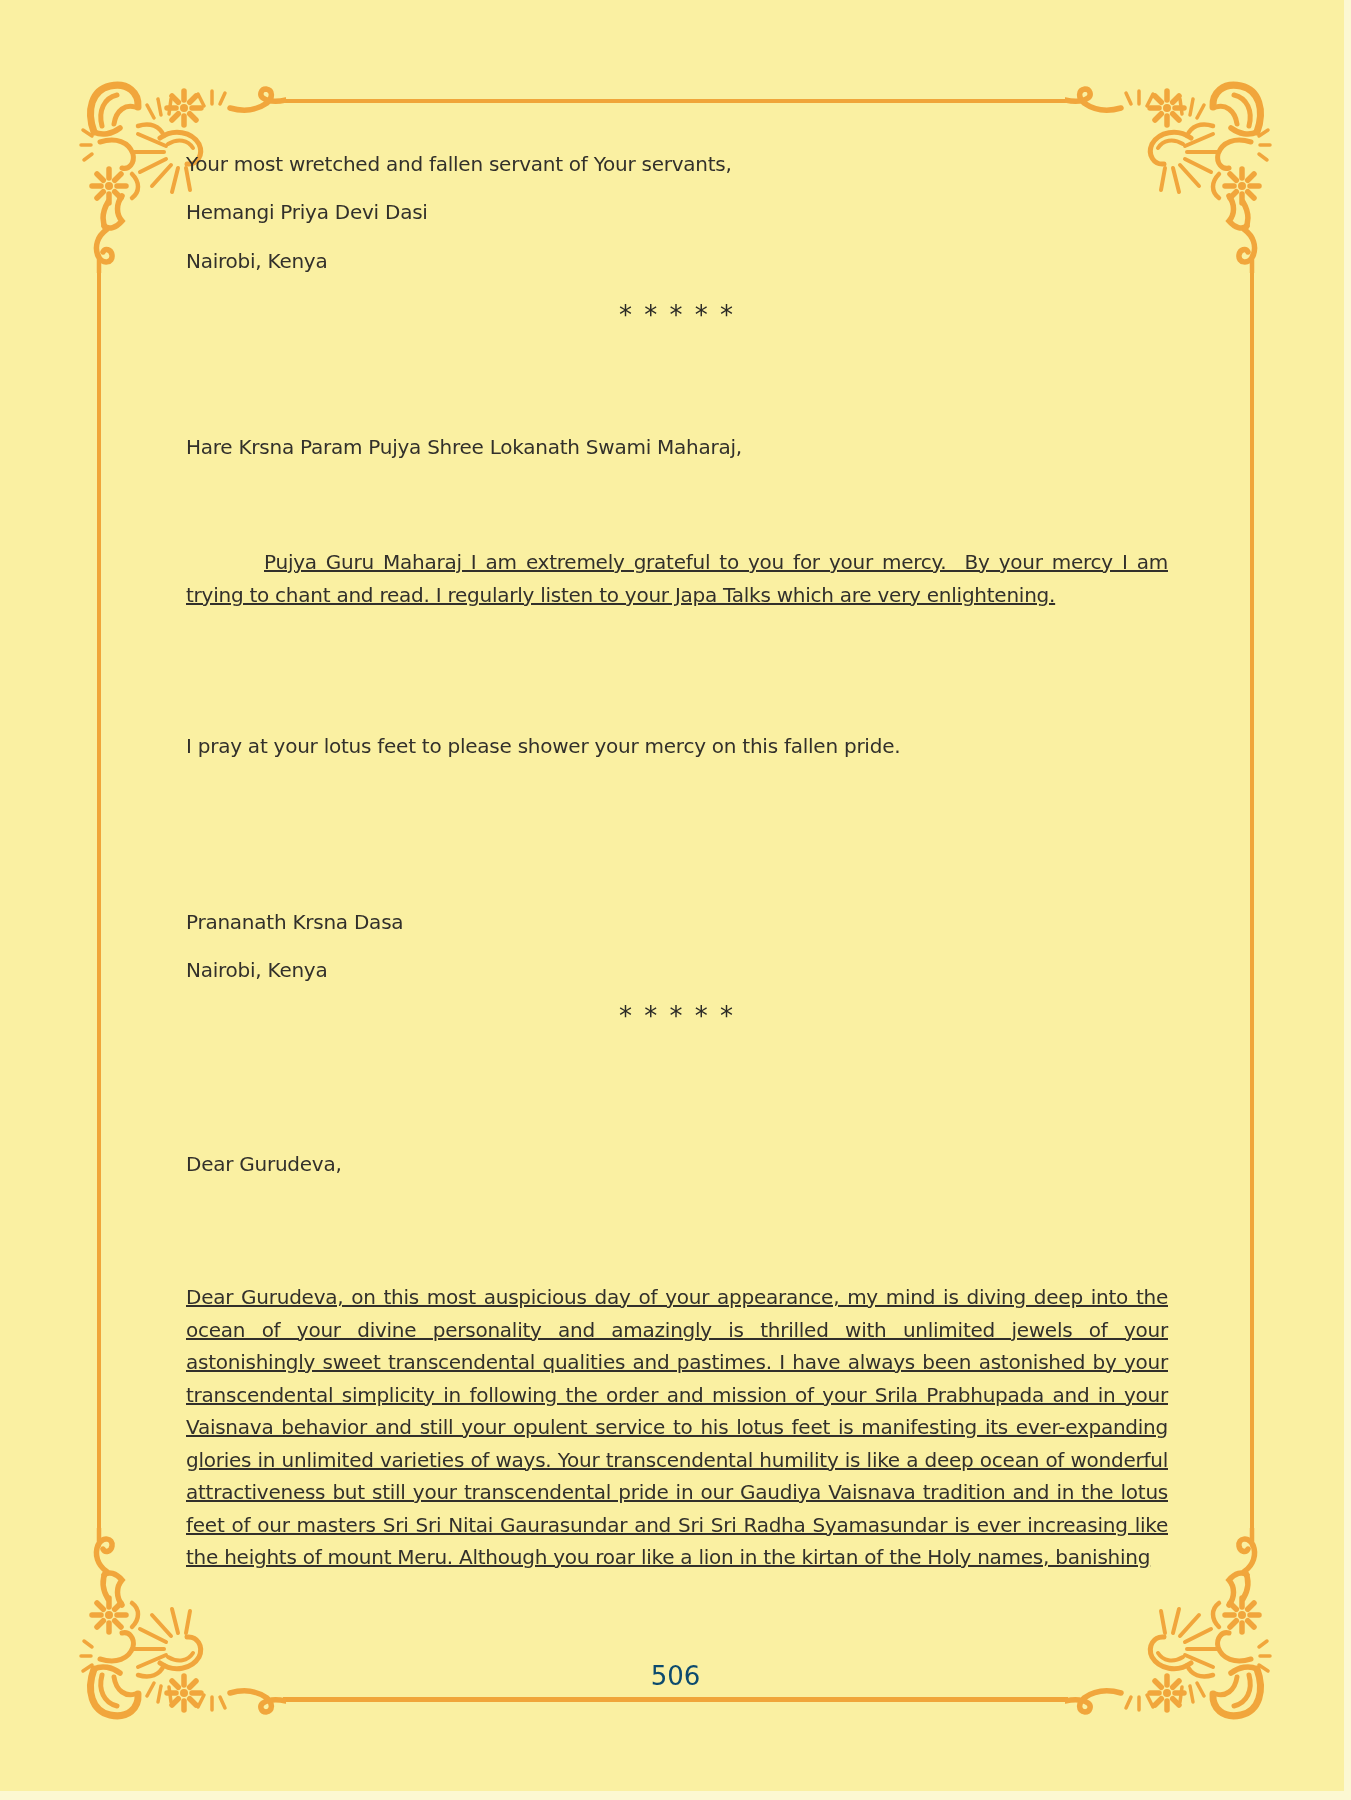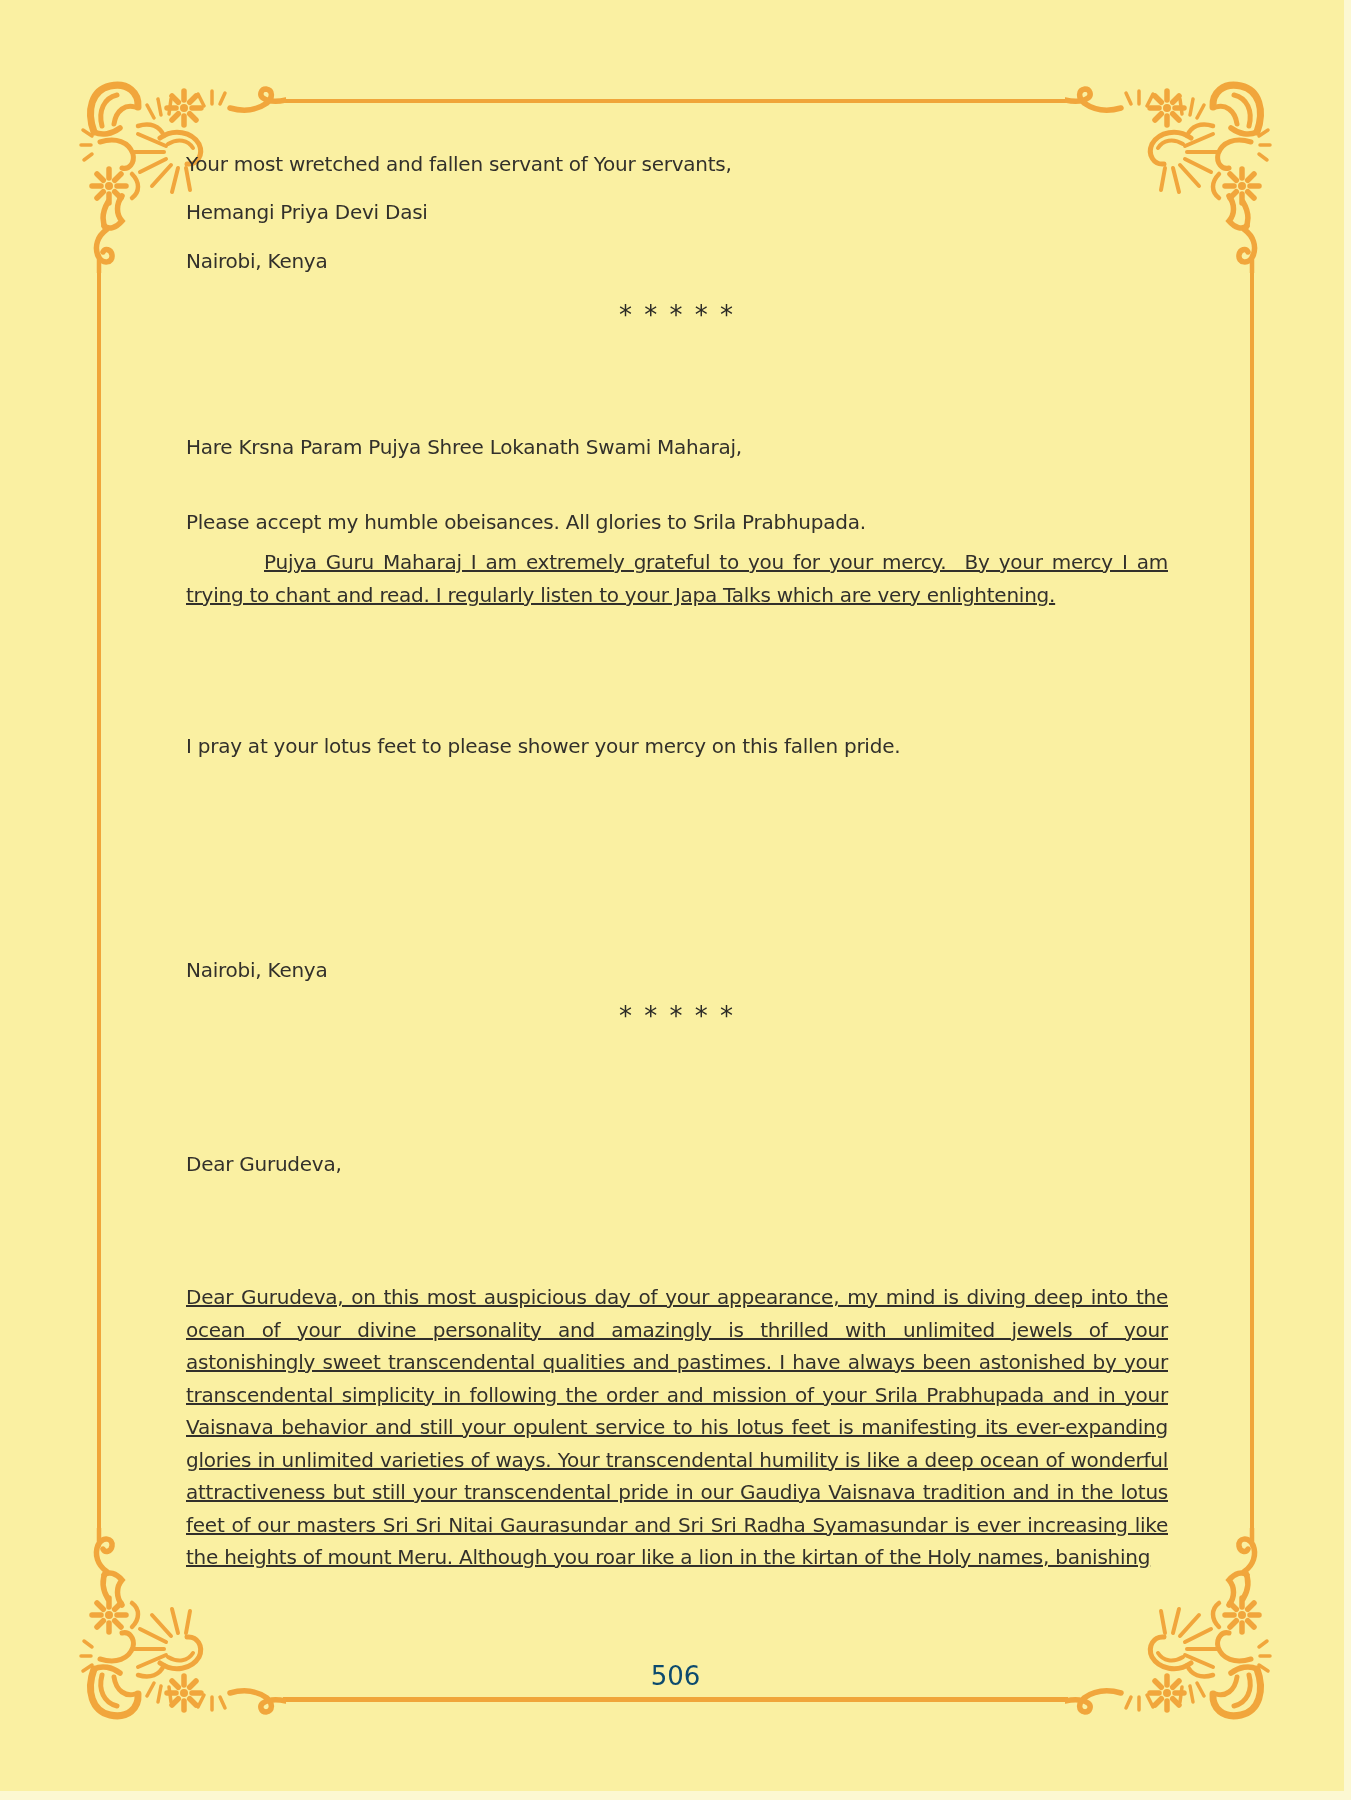--- a/index.html
+++ b/index.html
@@ -150,23 +150,23 @@
     </svg>
 
   <div class="content">
     <div class="tblock sig1">Your most wretched and fallen servant of Your servants,</div>
     <div class="tblock sig2">Hemangi Priya Devi Dasi</div>
     <div class="tblock sig3">Nairobi, Kenya</div>
 
     <div class="tblock stars stars1">* * * * *</div>
 
     <div class="tblock hare">Hare Krsna Param Pujya Shree Lokanath Swami Maharaj,</div>
-    <div class="tblock please">Please accept my humble obeisances. All glories to Srila Prabhupada.</div>
     <div class="tblock body2 just">Pujya Guru Maharaj I am extremely grateful to you for your mercy.&nbsp; By your mercy I am trying to chant and read. I regularly listen to your Japa Talks which are very enlightening.</div>
     <div class="tblock ipray">I pray at your lotus feet to please shower your mercy on this fallen pride.</div>
+    <div class="tblock pran">Prananath Krsna Dasa</div>
     <div class="tblock nairobi2">Nairobi, Kenya</div>
 
     <div class="tblock stars stars2">* * * * *</div>
 
     <div class="tblock dear">Dear Gurudeva,</div>
     <div class="tblock body3 just">Dear Gurudeva, on this most auspicious day of your appearance, my mind is diving deep into the ocean of your divine personality and amazingly is thrilled with unlimited jewels of your astonishingly sweet transcendental qualities and pastimes. I have always been astonished by your transcendental simplicity in following the order and mission of your Srila Prabhupada and in your Vaisnava behavior and still your opulent service to his lotus feet is manifesting its ever-expanding glories in unlimited varieties of ways. Your transcendental humility is like a deep ocean of wonderful attractiveness but still your transcendental pride in our Gaudiya Vaisnava tradition and in the lotus feet of our masters Sri Sri Nitai Gaurasundar and Sri Sri Radha Syamasundar is ever increasing like the heights of mount Meru. Although you roar like a lion in the kirtan of the Holy names, banishing</div>
   </div>
 
   <div class="pagenum">506</div>
 

